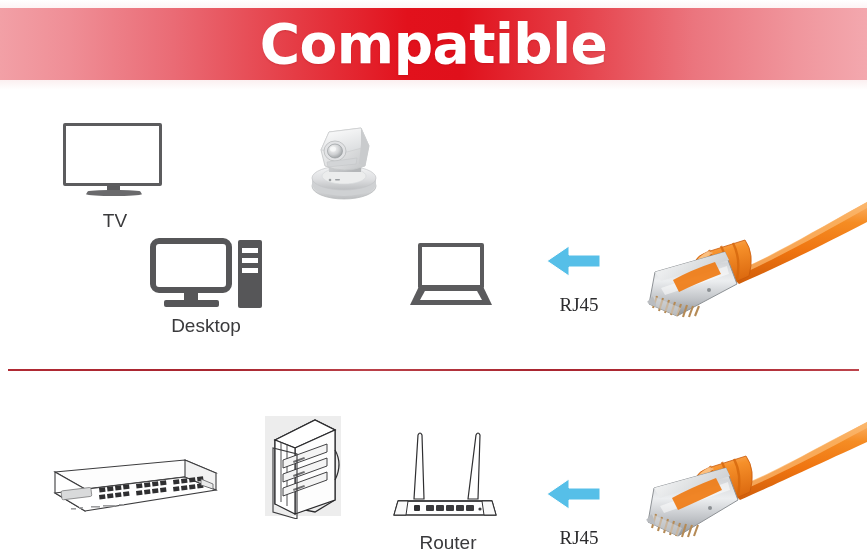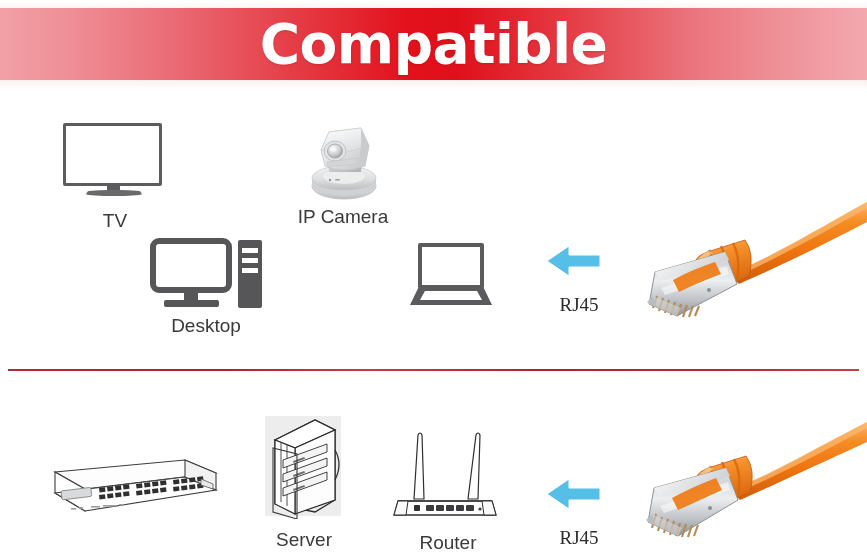--- a/index.html
+++ b/index.html
@@ -214,21 +214,20 @@
       <ellipse cx="36" cy="37" rx="11" ry="10" fill="#e2e3e5" stroke="#b9bbbd" stroke-width="0.8"></ellipse>
       <ellipse cx="36" cy="37" rx="7.5" ry="7" fill="url(#lensG)" stroke="#a0a3a6" stroke-width="0.8"></ellipse>
       <ellipse cx="34" cy="35" rx="3" ry="2.6" fill="#f7f8f8" opacity="0.85"></ellipse>
 
       <path d="M28 48 L58 44 L57 50 L29 53 Z" fill="#d3d5d7" stroke="#c0c2c4" stroke-width="0.5"></path>
 
       <circle cx="31" cy="66" r="1.3" fill="#9a9ea1"></circle>
       <rect x="36" y="65" width="5" height="1.6" rx="0.8" fill="#9a9ea1"></rect>
     </svg>
   </div>
-  <div class="node-label" style="top:94px;">IP Camera</div>
 </div>
 
 <div class="node" style="left:145px; top:232px; width:122px; height:108px;">
   <div class="dt-wrap" style="left:5px; top:6px;">
     <div class="dt-monitor"></div>
     <div class="dt-neck"></div>
     <div class="dt-foot"></div>
     <div class="dt-tower">
       <div class="dt-bay b1"></div>
       <div class="dt-bay b2"></div>
@@ -402,21 +401,20 @@
         <rect x="30" y="45" width="12" height="2" transform="rotate(-20 30 45)"></rect>
         <rect x="30" y="59" width="12" height="2" transform="rotate(-20 30 59)"></rect>
         <rect x="30" y="73" width="12" height="2" transform="rotate(-20 30 73)"></rect>
       </g>
 
       <path d="M72 34 Q80 48 72 64" fill="none" stroke="#2b2b2d" stroke-width="1.2"></path>
 
       <path d="M10 32 L10 96 L34 103 L34 38 Z" fill="none" stroke="#3a3a3c" stroke-width="1.1"></path>
     </svg>
   </div>
-  <div class="node-label" style="top:117px;">Server</div>
 </div>
 
 <div class="node" style="left:388px; top:420px; width:120px; height:138px;">
   <div class="rt-wrap" style="left:4px; top:5px;">
     <svg width="112" height="95" viewBox="0 0 112 95">
 
       <path d="M22 74 L26 10 Q28 6 30 10 L32 74 Z" fill="#ffffff" stroke="#2f2f31" stroke-width="1.2"></path>
 
       <path d="M76 74 L84 10 Q86 6 88 10 L86 74 Z" fill="#ffffff" stroke="#2f2f31" stroke-width="1.2"></path>
 

